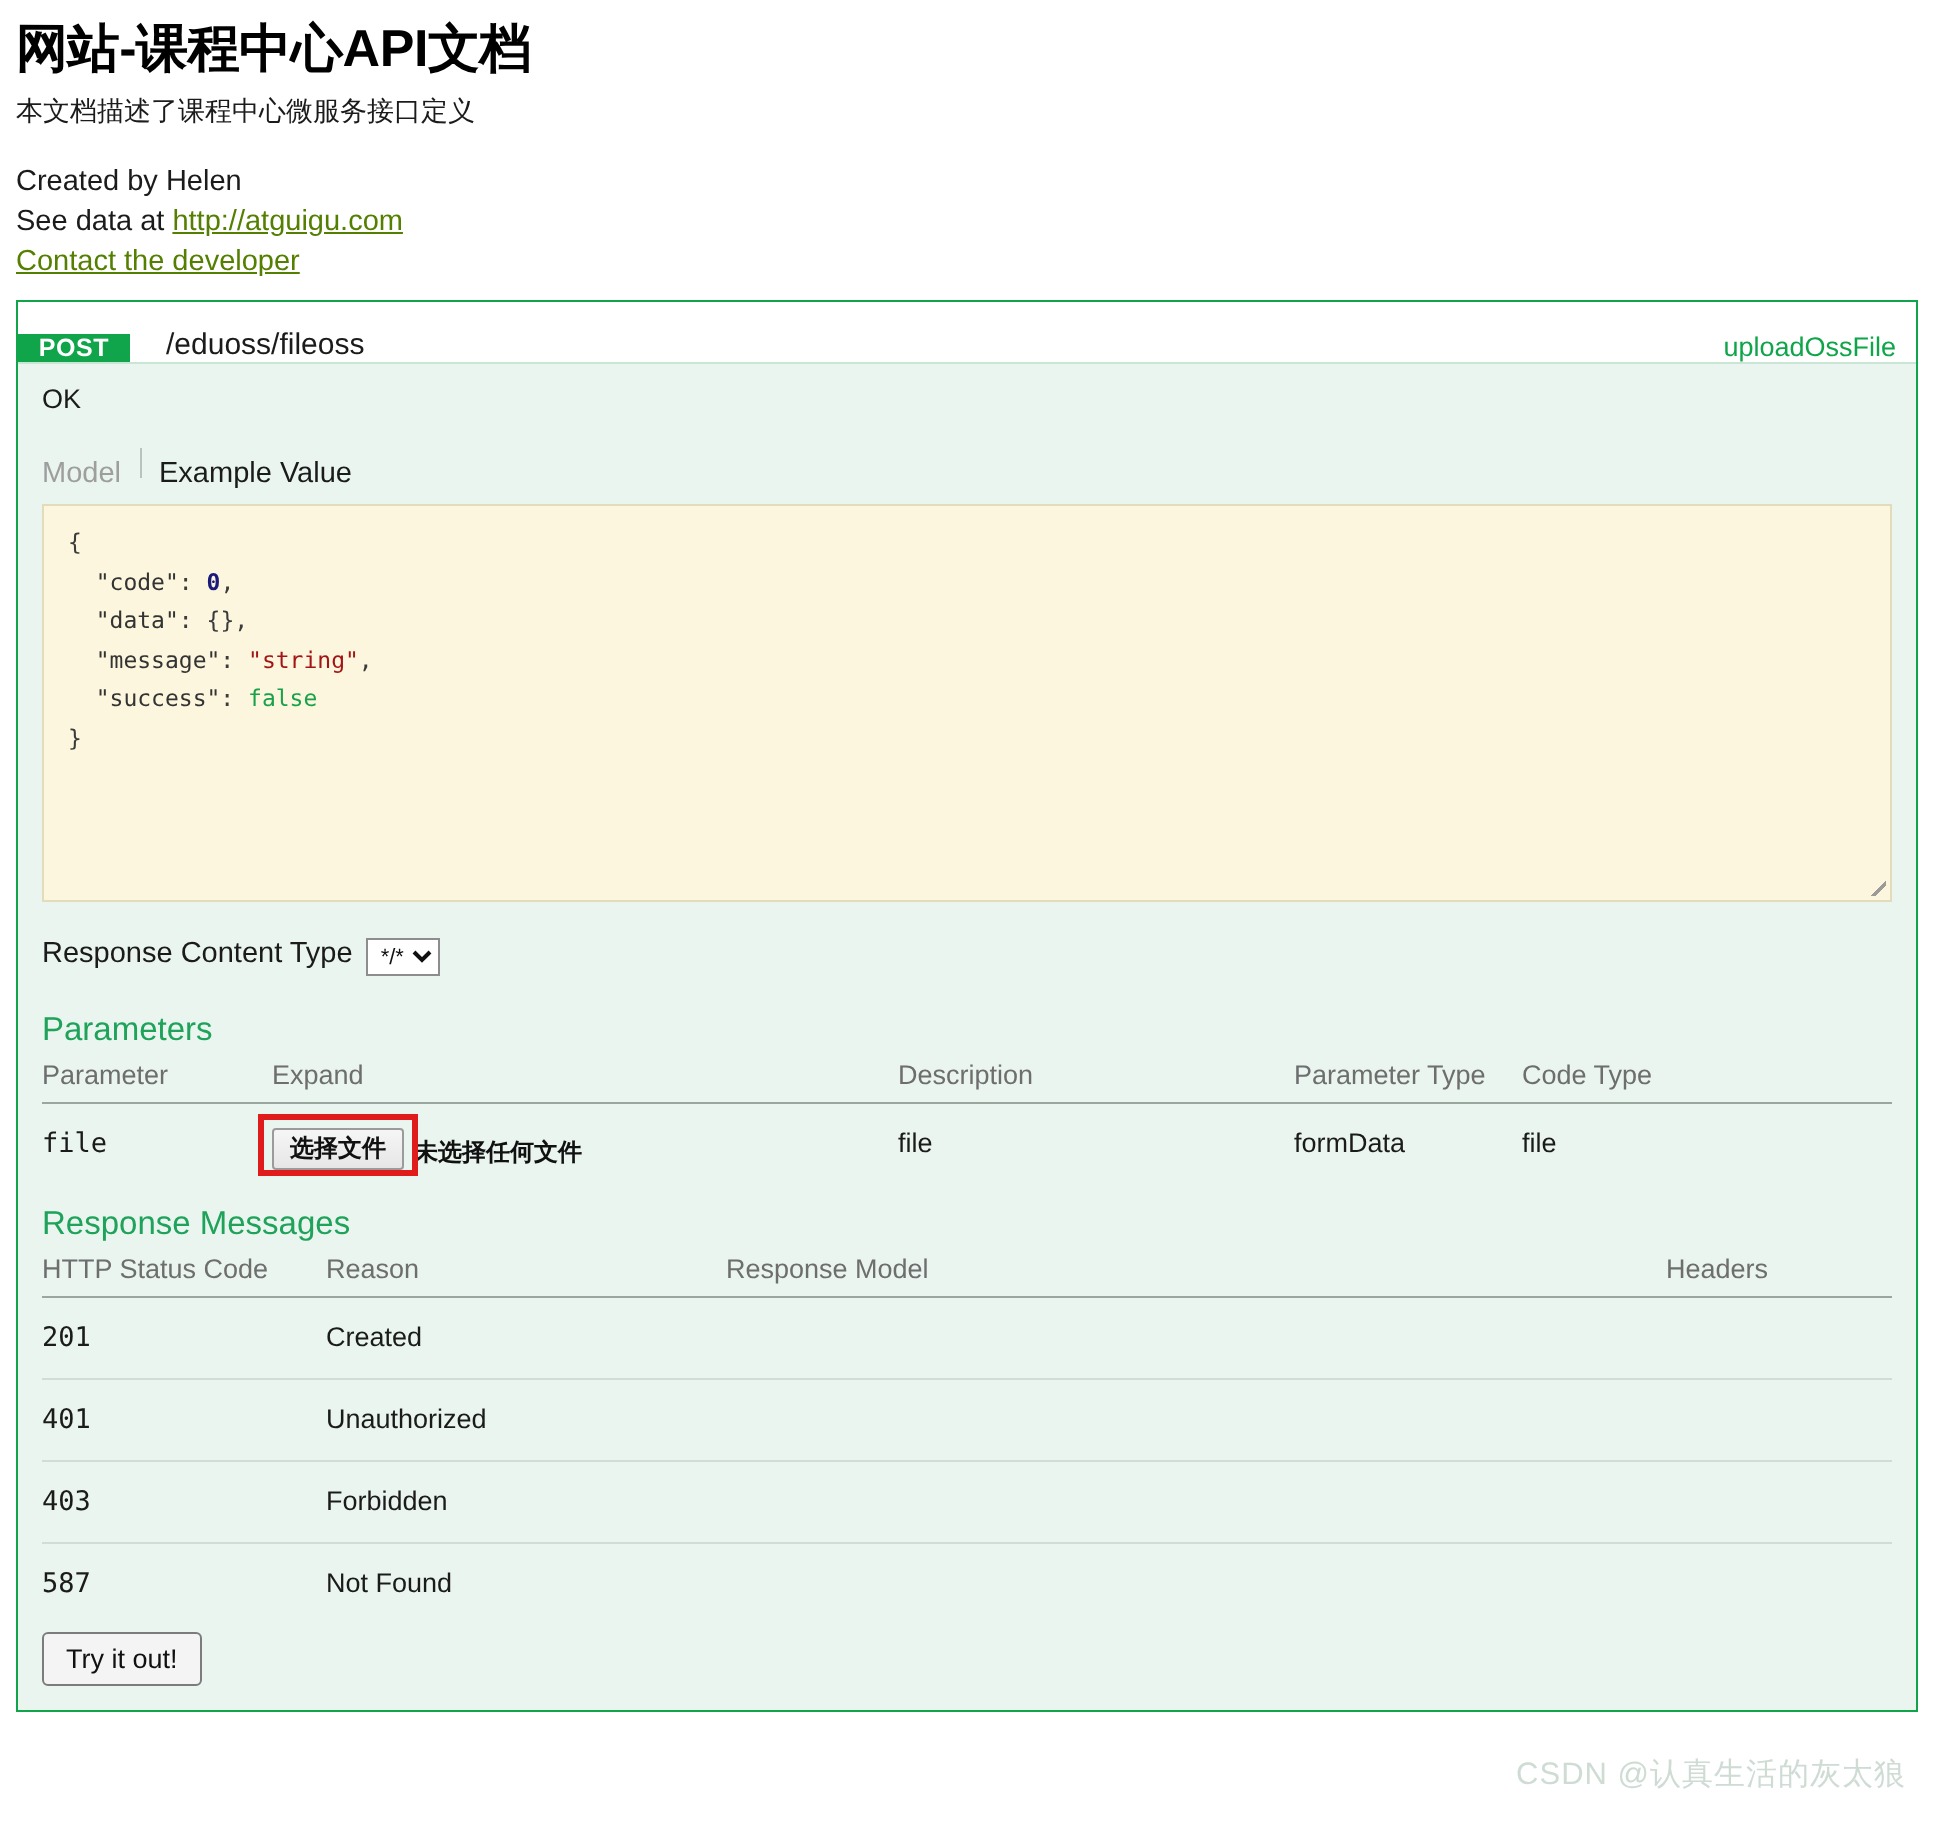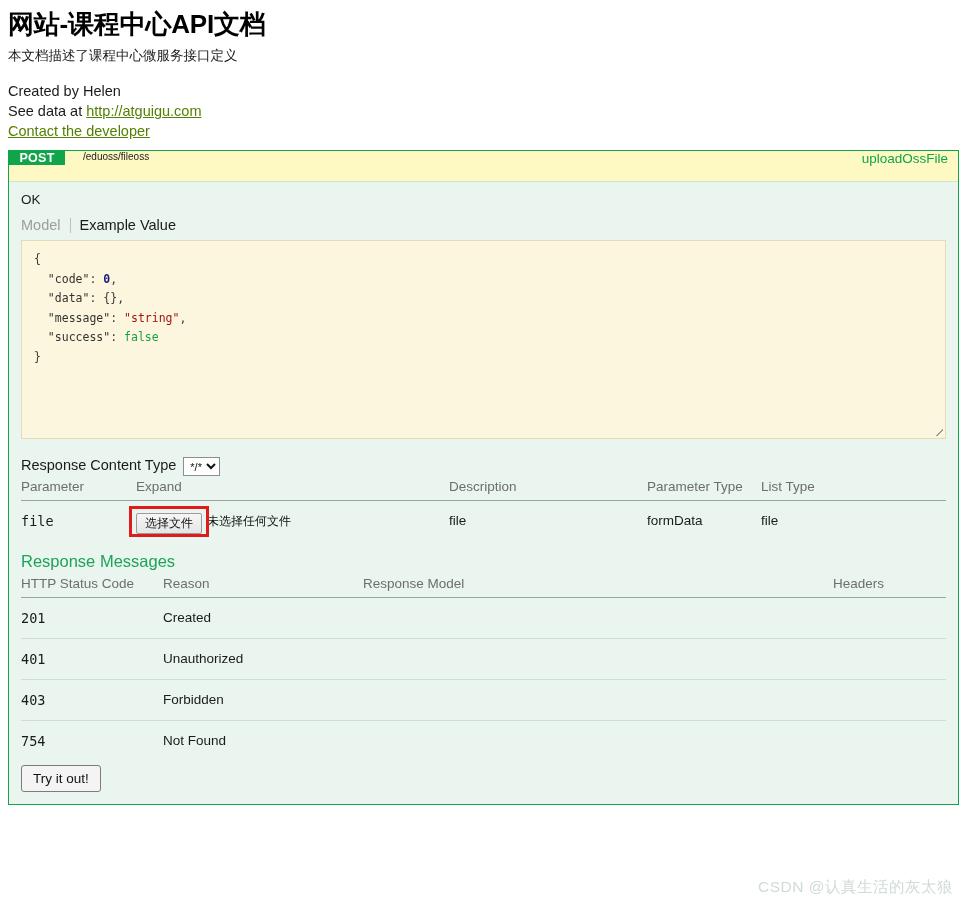--- a/index.html
+++ b/index.html
@@ -65,41 +65,41 @@
   .op-sep { width: 1px; height: 14px; background: #cfcfcf; }
 
   
   .operation {
     margin: 9px 8px 0 8px;
     border: 1px solid #10a54a;
     background: #e7f6ec;
   }
   .op-bar {
     display: flex;
-    align-items: flex-start;
-    background: #fef9c3;
+    align-items: flex-end;
+    background: #ffffff;
     height: 30px;
   }
   .op-method {
     background: #10a54a;
     color: #fff;
     font-size: 12.5px;
     font-weight: bold;
     letter-spacing: 0.3px;
     display: flex;
     align-items: center;
     justify-content: center;
     width: 56px;
     flex: none;
   }
   .op-path {
     display: flex;
     align-items: center;
     padding-left: 18px;
-    font-size: 10px;
+    font-size: 15px;
     color: #1b1b1b;
     flex: 1 1 auto;
   }
   .op-nick {
     display: flex;
     align-items: center;
     padding-right: 10px;
     font-size: 13.5px;
     color: #10a54a;
   }
@@ -118,21 +118,21 @@
   }
   .sect-sub { font-size: 13.5px; color: #1b1b1b; margin: 0 0 10px 0; }
 
   
   .model-tabs {
     display: flex;
     align-items: center;
     font-size: 14.5px;
     margin: 10px 0 7px 0;
   }
-  .model-tabs .tab { padding-right: 9px; color: #9e9e9e; }
+  .model-tabs .tab { padding-right: 9px; color: #9e9e9e; margin-top: 12px; }
   .model-tabs .tab.active { color: #1b1b1b; padding-left: 9px; }
   .tab-sep { width: 1px; height: 15px; background: #b9c4bd; }
 
   
   .code-box {
     position: relative;
     background: #fbf6dd;
     border: 1px solid #e3dcbb;
     height: 199px;
     padding: 9px 12px;
@@ -193,21 +193,21 @@
     font-size: 13.5px;
     color: #1b1b1b;
     padding: 12px 0 12px 0;
     vertical-align: top;
   }
   .mono { font-family: "DejaVu Sans Mono", "Liberation Mono", monospace; font-size: 12px; }
 
   .param-table td { padding-top: 11px; padding-bottom: 18px; }
 
   
-  .file-wrap { position: relative; display: inline-flex; align-items: flex-start; }
+  .file-wrap { position: relative; display: inline-flex; align-items: flex-end; font-weight: bold; }
   .file-btn {
     font-family: "Liberation Sans", sans-serif;
     font-size: 12px;
     color: #111;
     background: linear-gradient(#f6f6f6, #e6e6e6);
     border: 1px solid #9b9b9b;
     border-radius: 2px;
     padding: 2px 8px;
     line-height: 15px;
   }
@@ -294,29 +294,30 @@
         <div class="resize-grip"></div>
       </div>
 
       <div class="content-type-row">
         <span>Response Content Type</span>
         <select class="ct-select">
           <option>*/*</option>
         </select>
       </div>
 
+      <div class="sect-title" style="margin-top:18px">Parameters</div>
 
       <table class="sw param-table">
         <thead>
           <tr>
             <th style="width:115px">Parameter</th>
             <th style="width:313px">Expand</th>
             <th style="width:198px">Description</th>
             <th style="width:114px">Parameter Type</th>
-            <th>List Type</th>
+            <th>Code Type</th>
           </tr>
         </thead>
         <tbody>
           <tr>
             <td class="mono">file</td>
             <td>
               <span class="file-wrap">
                 <span class="file-btn">选择文件</span>
                 <span class="file-none">未选择任何文件</span>
                 <span class="annot-box"></span>
@@ -353,21 +354,21 @@
             <td></td>
             <td></td>
           </tr>
           <tr>
             <td class="mono">403</td>
             <td>Forbidden</td>
             <td></td>
             <td></td>
           </tr>
           <tr>
-            <td class="mono">754</td>
+            <td class="mono">587</td>
             <td>Not Found</td>
             <td></td>
             <td></td>
           </tr>
         </tbody>
       </table>
 
       <button class="try-btn">Try it out!</button>
 
     </div>

